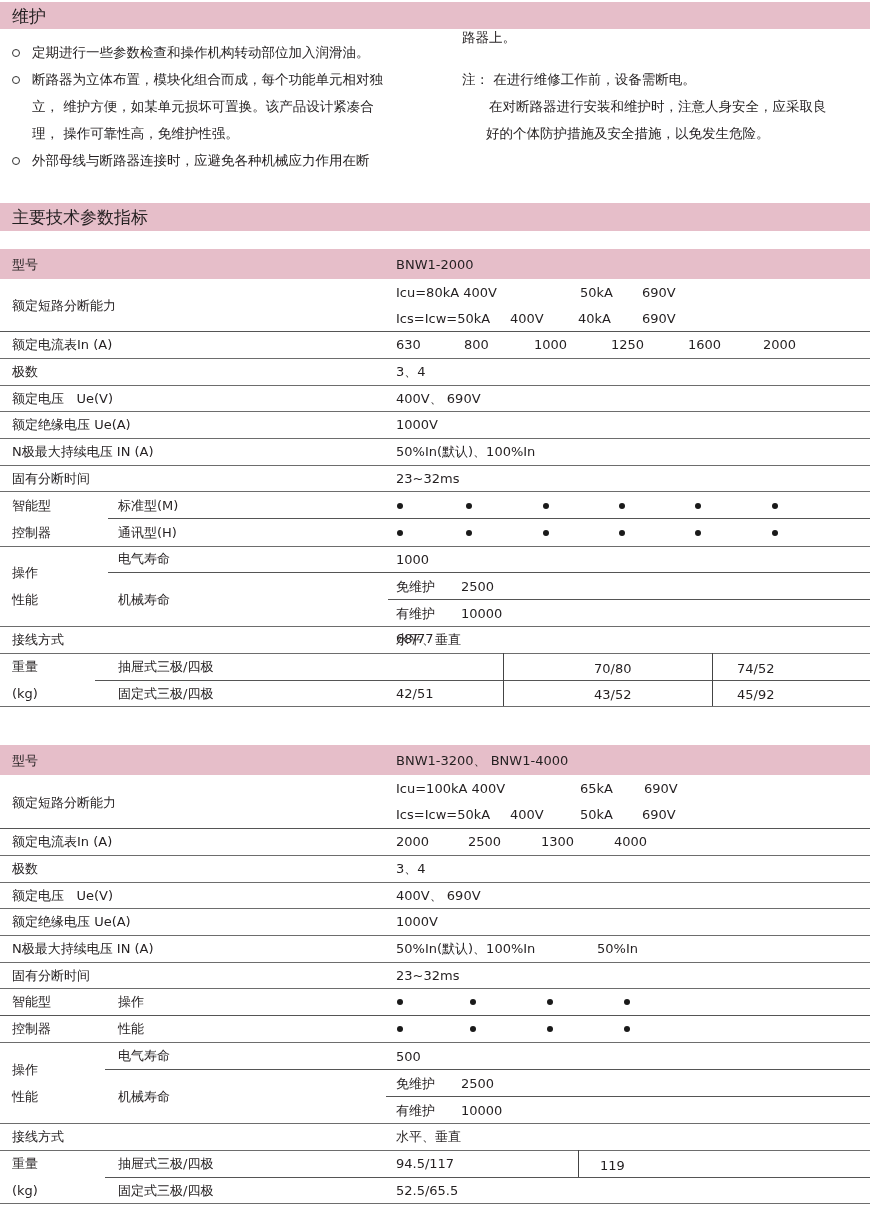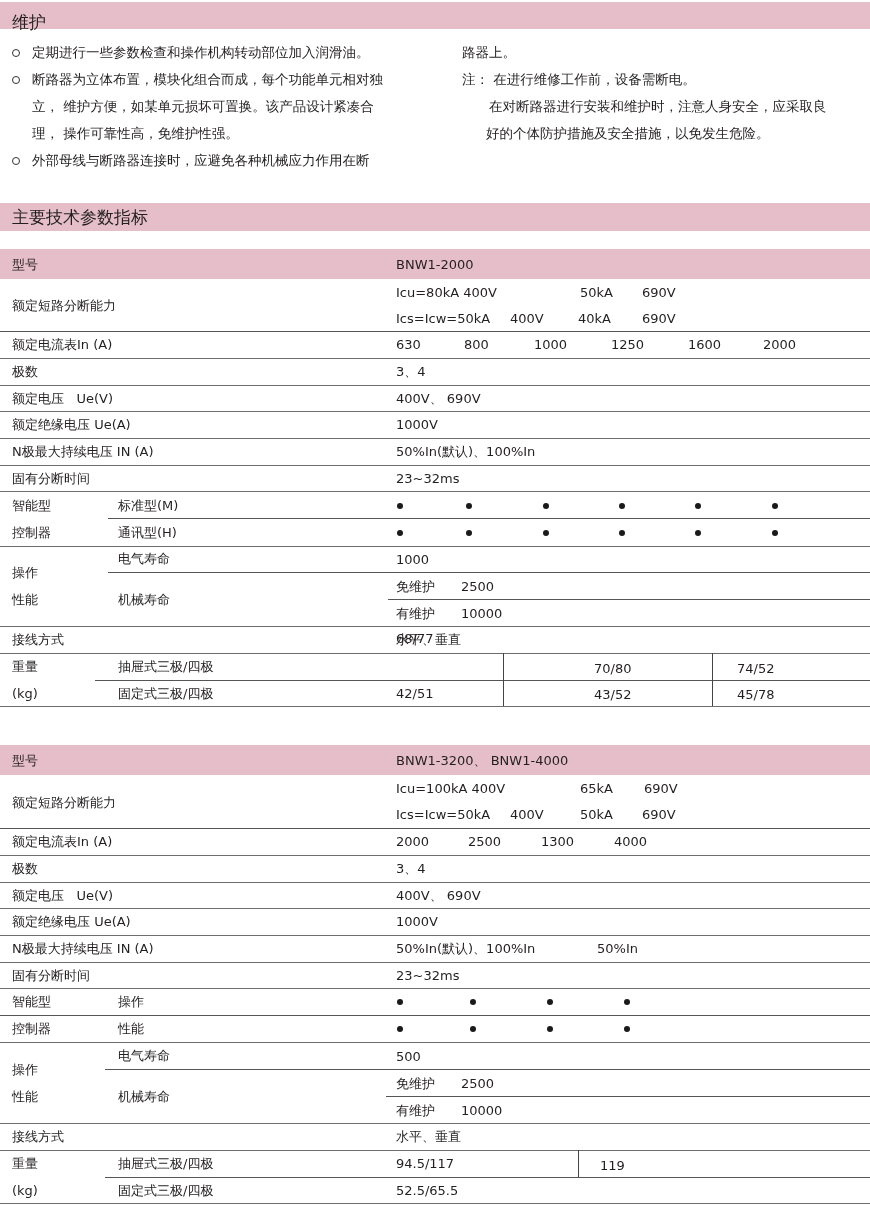--- a/index.html
+++ b/index.html
@@ -13,37 +13,37 @@
   .hline.thin { border-top: 1.2px solid #555; }
   .vline { position: absolute; width: 0; border-left: 1.2px solid #444; }
   .cell { position: absolute; font-size: 13px; white-space: nowrap; color: #231f20; line-height: 16px; }
   .dot { position: absolute; width: 6px; height: 6px; border-radius: 50%; background: #1a1a1a; }
   .model-bar { position: absolute; left: 0; width: 870px; height: 30px; background: #e6bec9; }
 </style>
 </head>
 <body>
 
 <div class="section-bar" style="top:2px;height:27px;"></div>
-<div class="section-title" style="top:11px;">维护</div>
+<div class="section-title" style="top:5px;">维护</div>
 
 <div>
   <span class="bullet" style="left:12px;top:49px;"></span>
   <div class="para" style="left:32px;top:39px;">定期进行一些参数检查和操作机构转动部位加入润滑油。</div>
 
   <span class="bullet" style="left:12px;top:76px;"></span>
   <div class="para" style="left:32px;top:66px;text-align:right;">断路器为立体布置，模块化组合而成，每个功能单元相对独</div>
   <div class="para" style="left:32px;top:93px;">立， 维护方便，如某单元损坏可置换。该产品设计紧凑合</div>
   <div class="para" style="left:32px;top:120px;">理， 操作可靠性高，免维护性强。</div>
 
   <span class="bullet" style="left:12px;top:157px;"></span>
   <div class="para" style="left:32px;top:147px;">外部母线与断路器连接时，应避免各种机械应力作用在断</div>
 </div>
 
 <div>
-  <div class="para" style="left:462px;top:39px;">路器上。</div>
+  <div class="para" style="left:462px;top:24px;">路器上。</div>
   <div class="para" style="left:462px;top:66px;">注： 在进行维修工作前，设备需断电。</div>
   <div class="para" style="left:489px;top:93px;">在对断路器进行安装和维护时，注意人身安全，应采取良</div>
   <div class="para" style="left:486px;top:120px;">好的个体防护措施及安全措施，以免发生危险。</div>
 </div>
 
 <div class="section-bar" style="top:203px;height:28px;"></div>
 <div class="section-title" style="top:206px;">主要技术参数指标</div>
 
 <div>
   <div class="model-bar" style="top:249px;"></div>
@@ -132,21 +132,21 @@
   <div class="cell" style="left:12px;top:659px;">重量</div>
   <div class="cell" style="left:12px;top:686px;">(kg)</div>
   <div class="cell" style="left:118px;top:659px;">抽屉式三极/四极</div>
   <div class="cell" style="left:396px;top:631px;">68/77</div>
   <div class="cell" style="left:594px;top:661px;">70/80</div>
   <div class="cell" style="left:737px;top:661px;">74/52</div>
   <div class="hline thin" style="left:95px;width:775px;top:680px;"></div>
   <div class="cell" style="left:118px;top:686px;">固定式三极/四极</div>
   <div class="cell" style="left:396px;top:686px;">42/51</div>
   <div class="cell" style="left:594px;top:687px;">43/52</div>
-  <div class="cell" style="left:737px;top:687px;">45/78</div>
+  <div class="cell" style="left:737px;top:687px;">45/92</div>
   <div class="vline" style="left:503px;top:653px;height:54px;"></div>
   <div class="vline" style="left:712px;top:653px;height:54px;"></div>
   <div class="hline" style="left:0;width:870px;top:706px;"></div>
 </div>
 
 <div>
   <div class="model-bar" style="top:745px;"></div>
   <div class="cell" style="left:12px;top:753px;">型号</div>
   <div class="cell" style="left:396px;top:753px;">BNW1-3200、 BNW1-4000</div>
 

